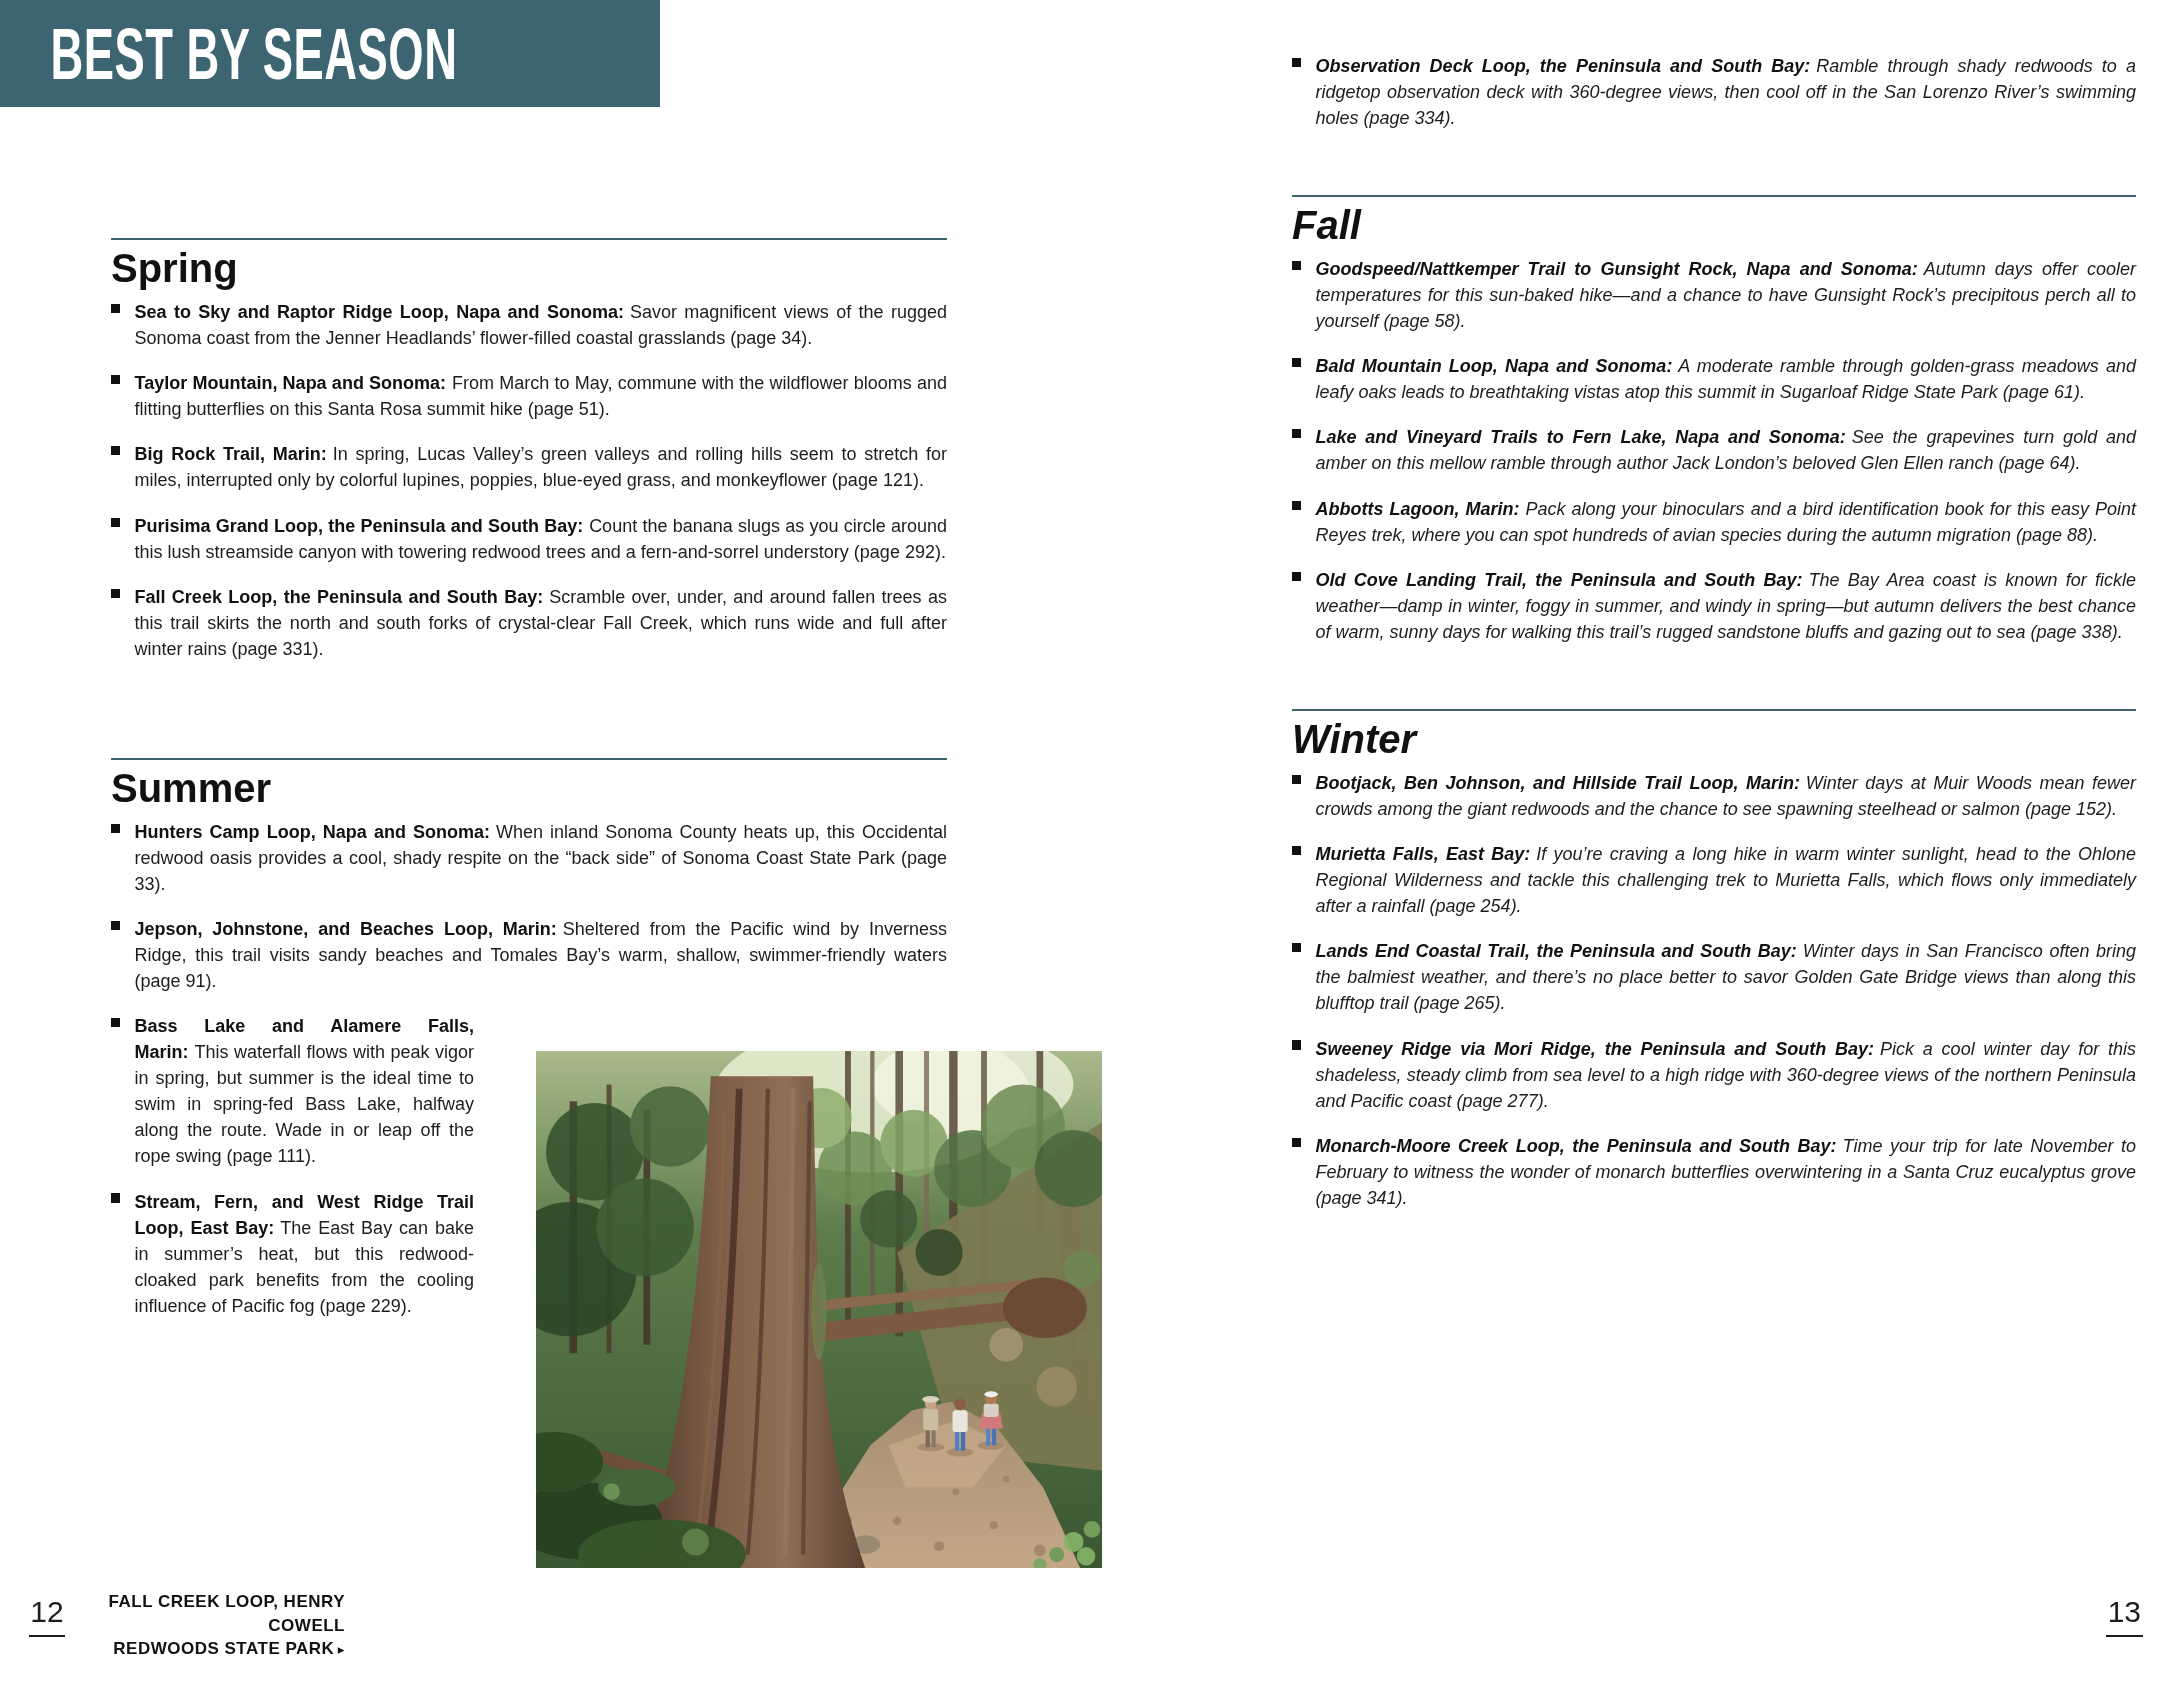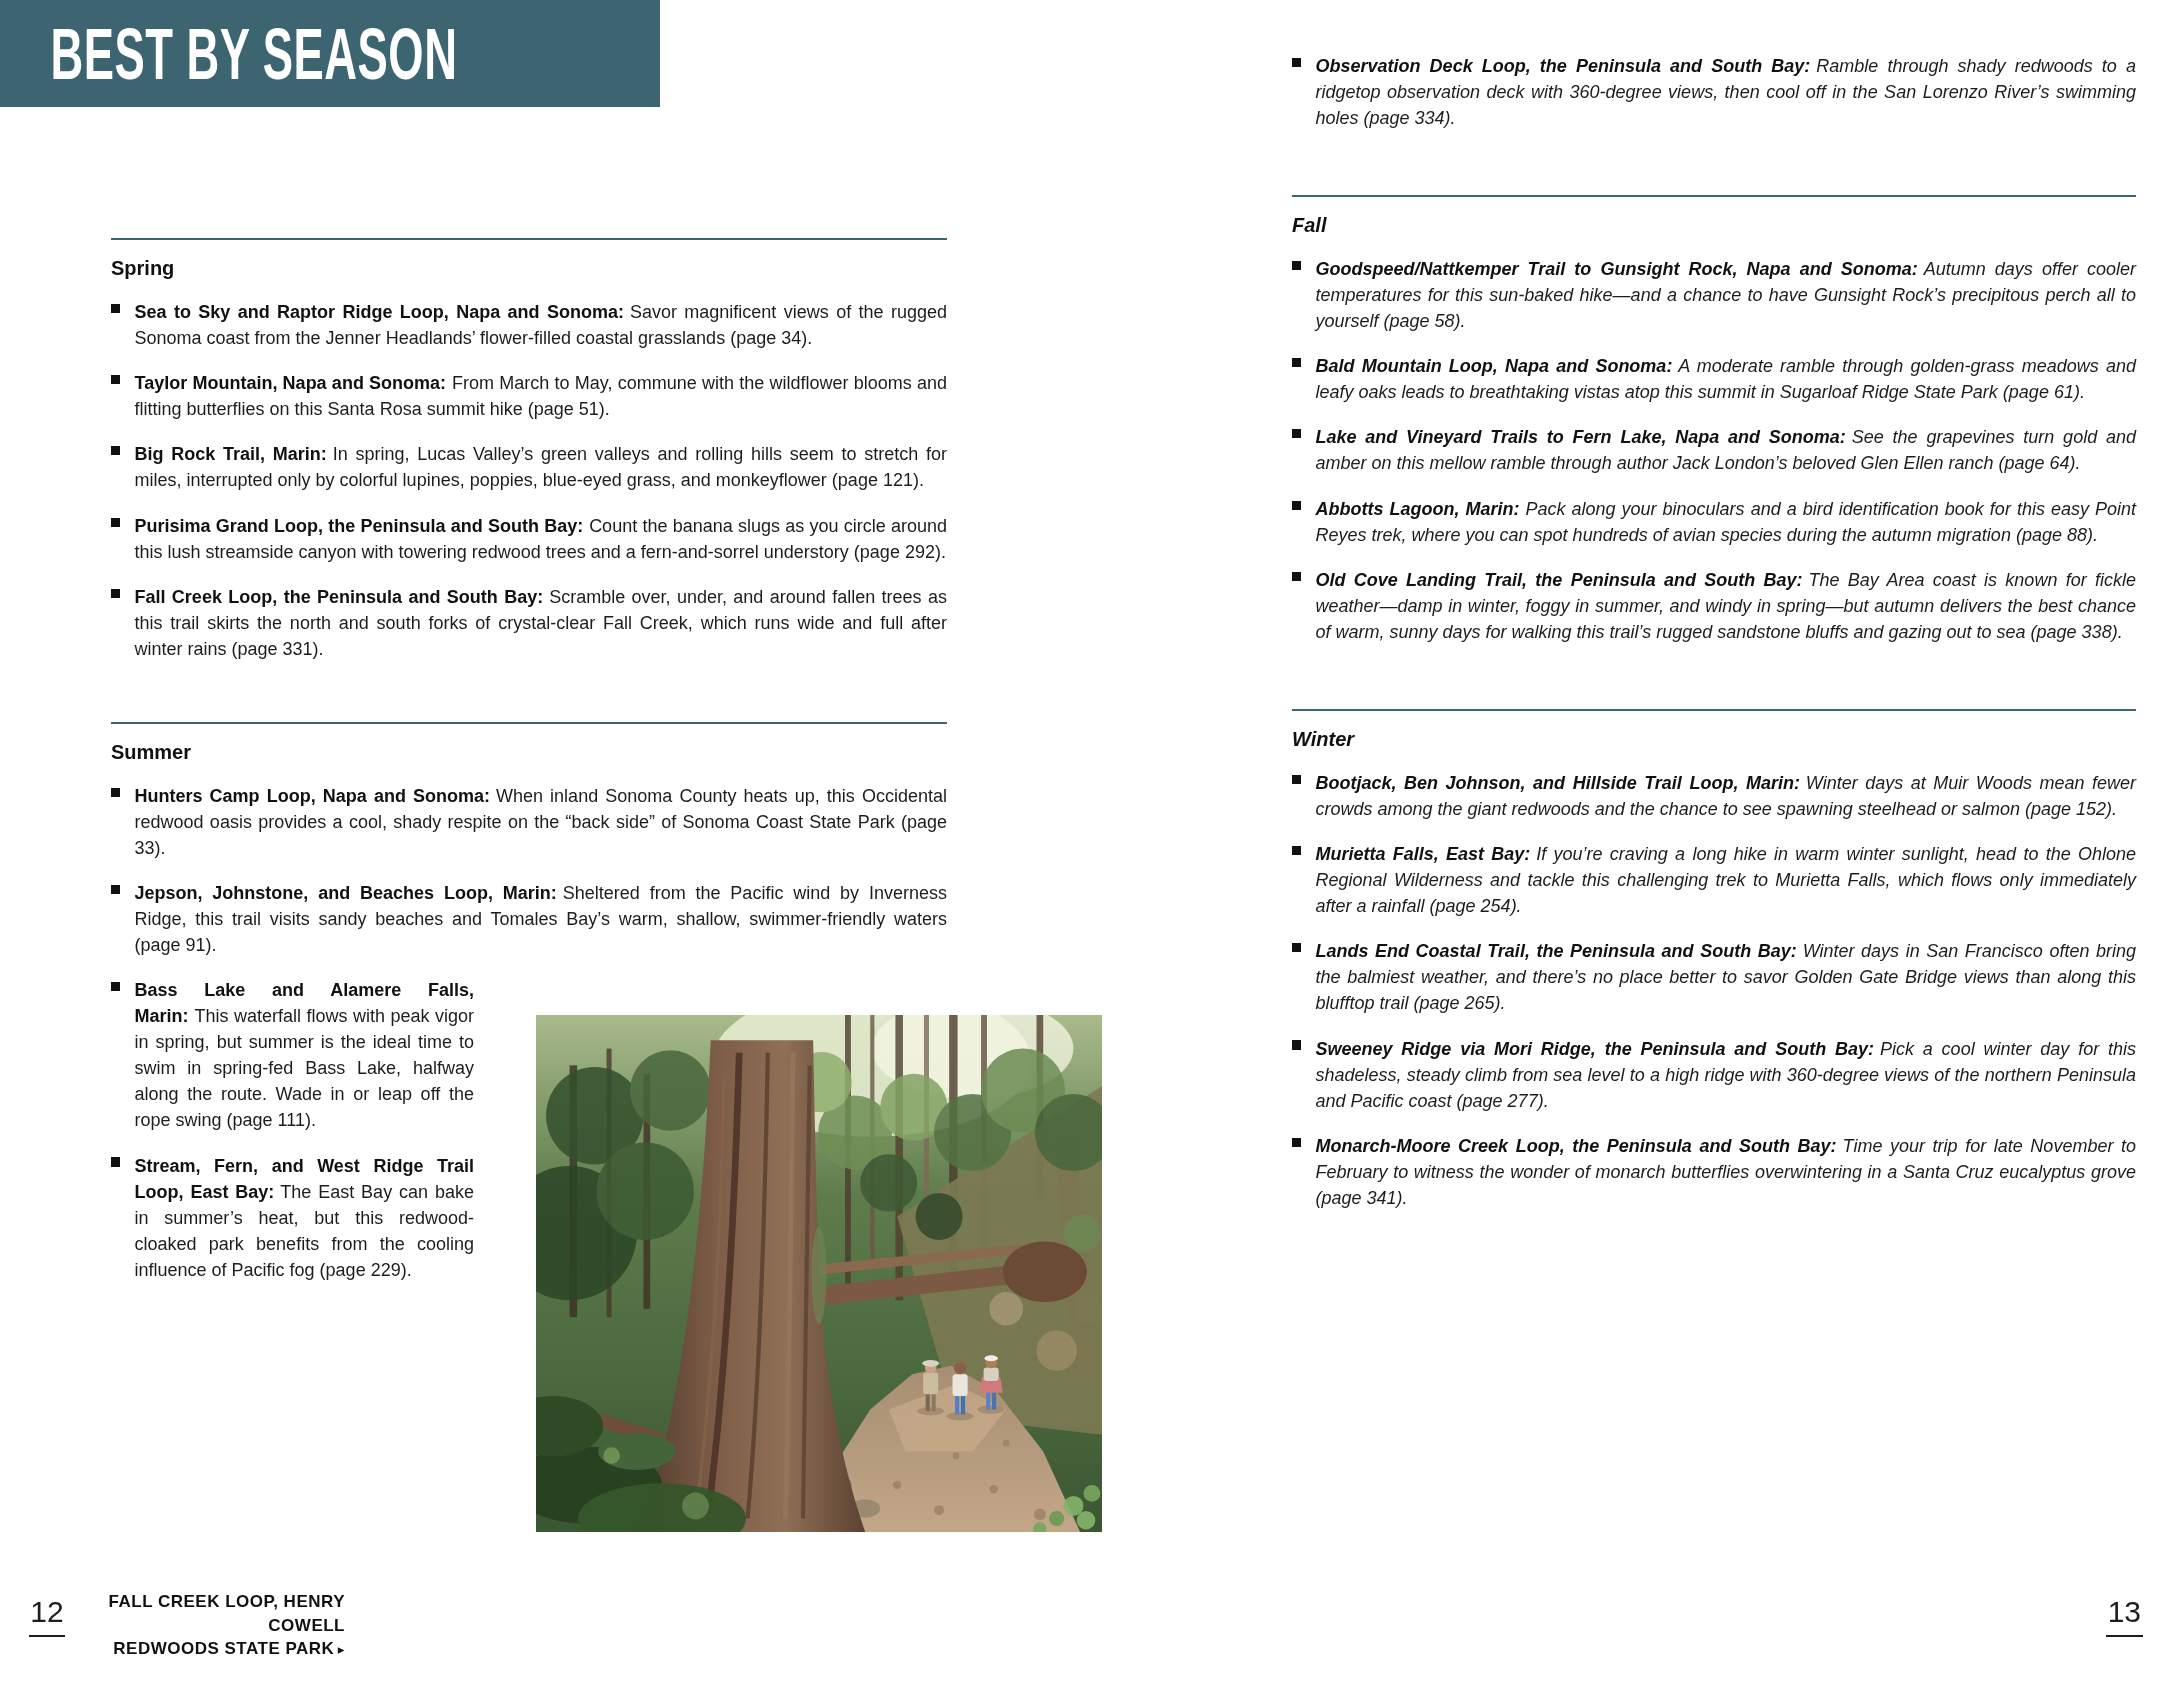--- a/index.html
+++ b/index.html
@@ -16,24 +16,24 @@
   .banner h1{
     margin:0;padding-left:80px;color:#ffffff;font-weight:bold;
     font-size:72px;letter-spacing:0.8px;white-space:nowrap;
     transform:scaleX(0.63);transform-origin:left center;
   }
   
   .col{position:absolute;font-size:18px;line-height:26px;}
   .col-left{left:111px;top:238px;width:836px;}
   .col-right{left:1292px;top:53px;width:844px;font-style:italic;}
   .season{border-top:2.5px solid #3d6571;margin-top:0;}
-  .season + .season{margin-top:60px;}
+  .season + .season{margin-top:96px;}
   .col-right .season{margin-top:64px;}
   .season h2{
-    margin:10px 0 11.8px 0;font-size:20px;line-height:37px;font-weight:bold;color:#121110;
+    margin:10px 0 11.8px 0;font-size:40px;line-height:37px;font-weight:bold;color:#121110;
   }
   .bullet{
     padding-left:23.5px;text-indent:-23.5px;text-align:justify;
     margin:0 0 19.3px 0;color:#1f1d1b;
   }
   .bullet:last-child{margin-bottom:0;}
   .marker{
     display:inline-block;width:9.2px;height:9.2px;background:#121110;
     margin-right:14.3px;vertical-align:5px;
   }

